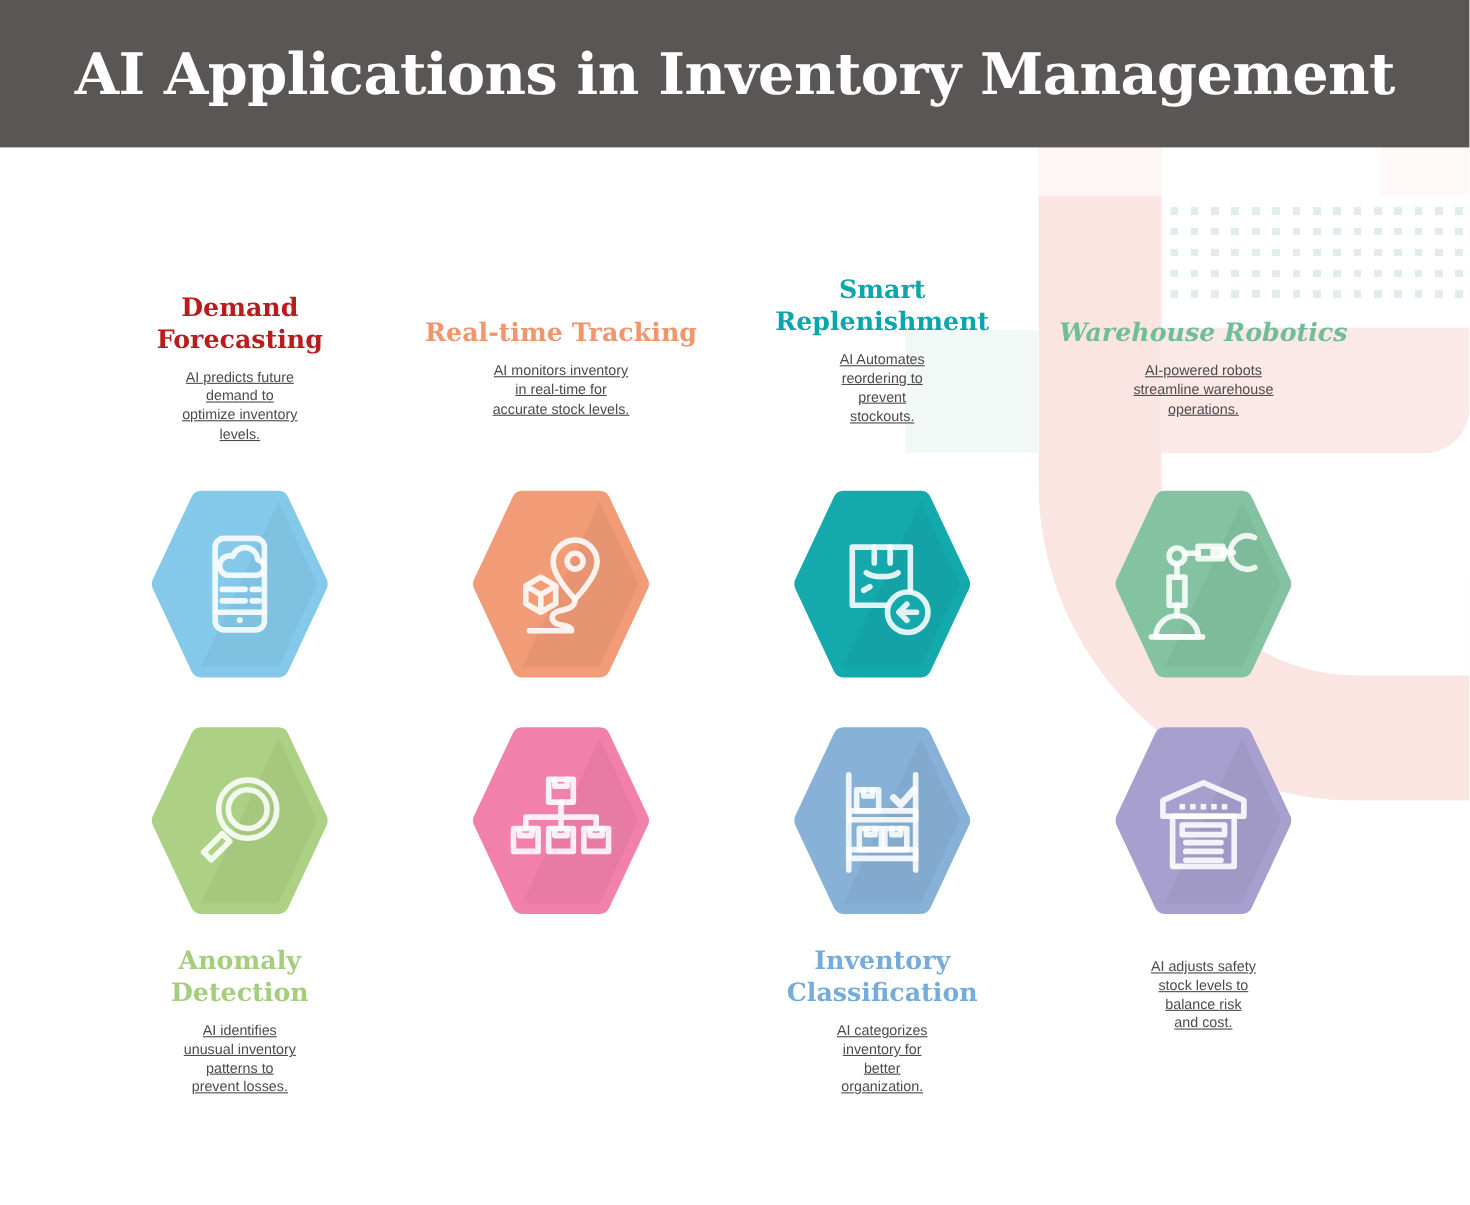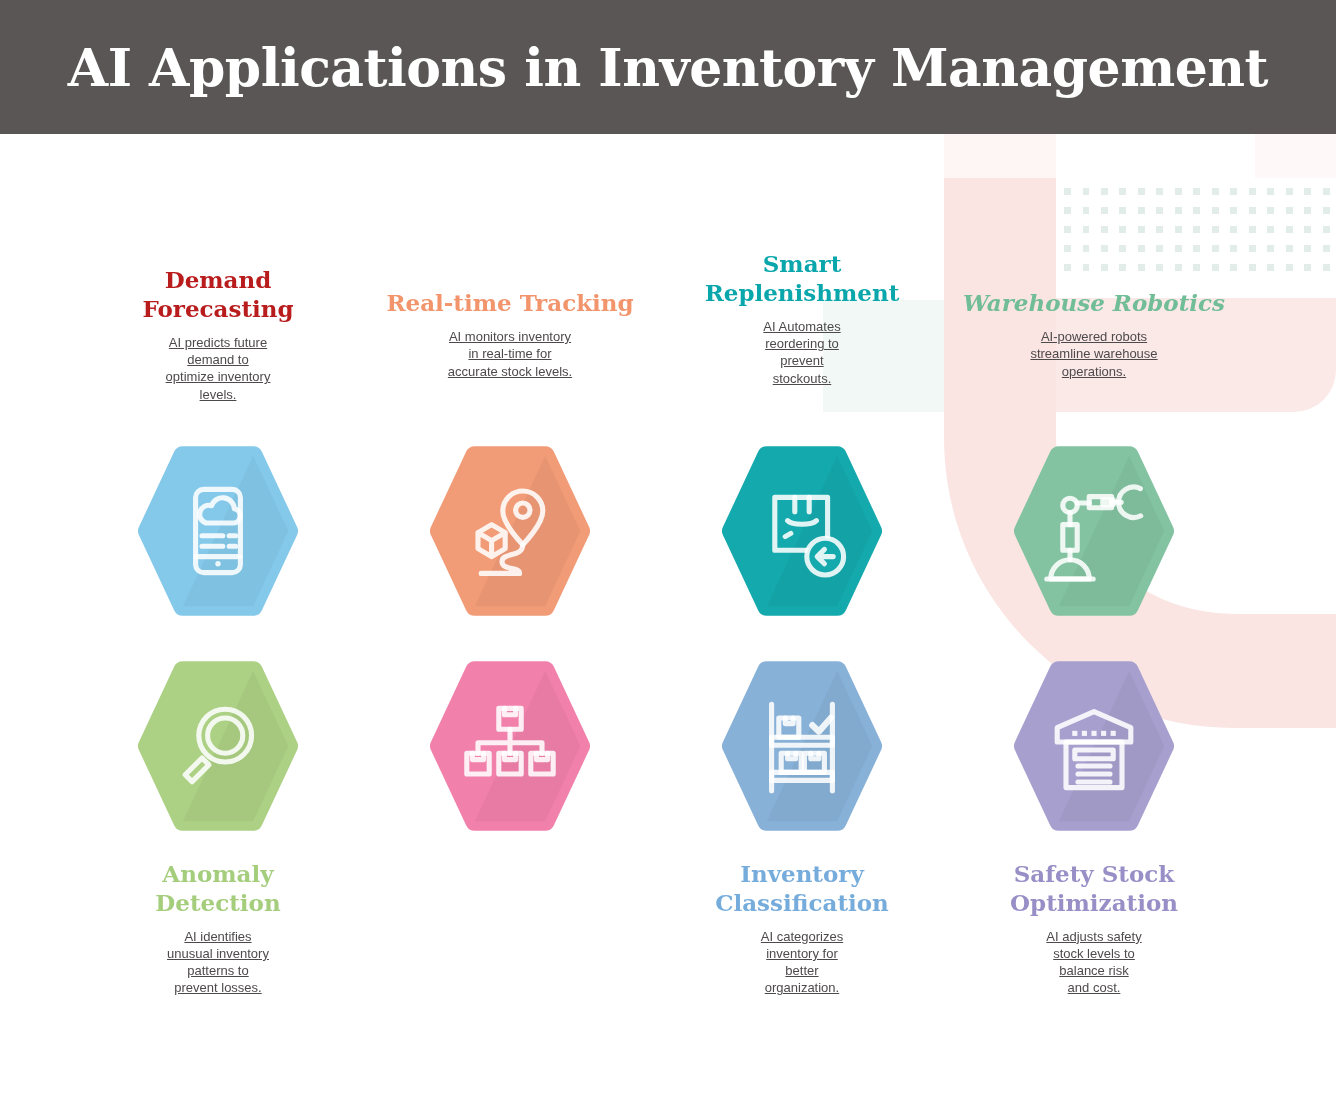--- a/index.html
+++ b/index.html
@@ -233,22 +233,20 @@
             <rect class="fillw" x="48.4" y="45.5" width="3.2" height="3.2"></rect>
             <rect class="fillw" x="54.4" y="45.5" width="3.2" height="3.2"></rect>
             <rect class="fillw" x="60.4" y="45.5" width="3.2" height="3.2"></rect>
             <rect x="32.5" y="52.5" width="35" height="28.5"></rect>
             <rect x="38" y="57.5" width="24" height="5.5"></rect>
             <path d="M40,67.5 H60 M40,72.5 H60 M40,77.5 H60"></path>
           </g>
         </svg>
       </div>
       <div class="bottom-text">
-        <h2 class="card-title" style="color: rgb(152, 143, 198);">Safety Stock
-Optimization</h2>
         <p class="card-desc">AI adjusts safety
 stock levels to
 balance risk
 and cost.</p>
       </div>
     </section>
 
   </div>
 </div>
 

